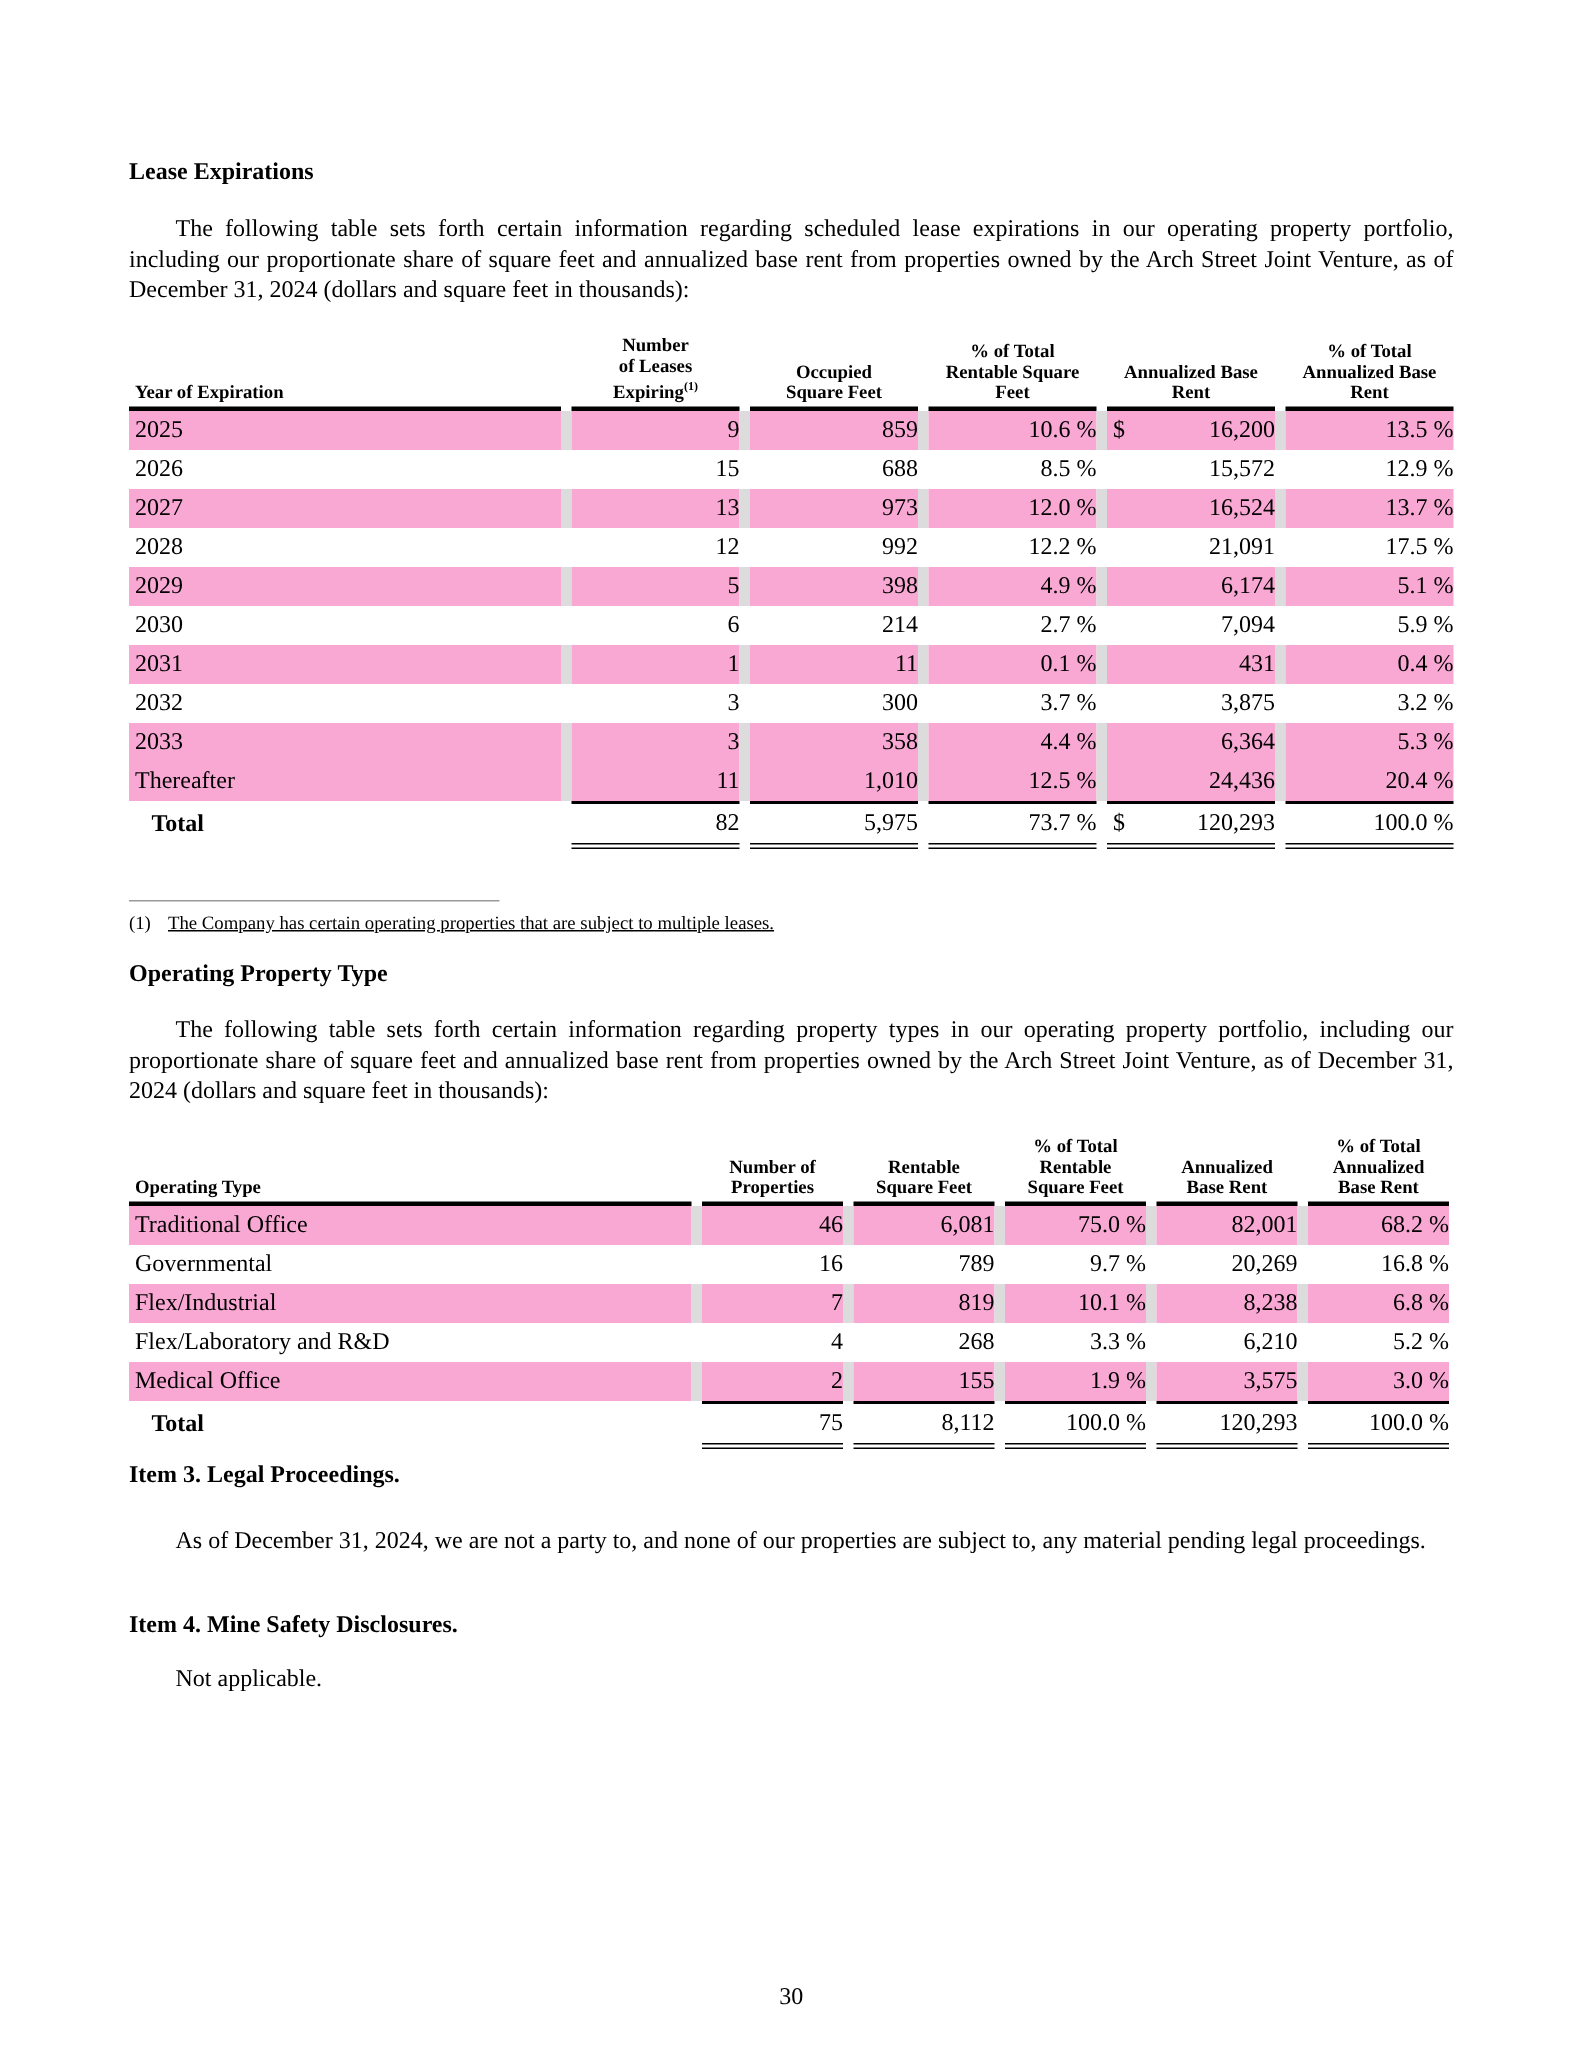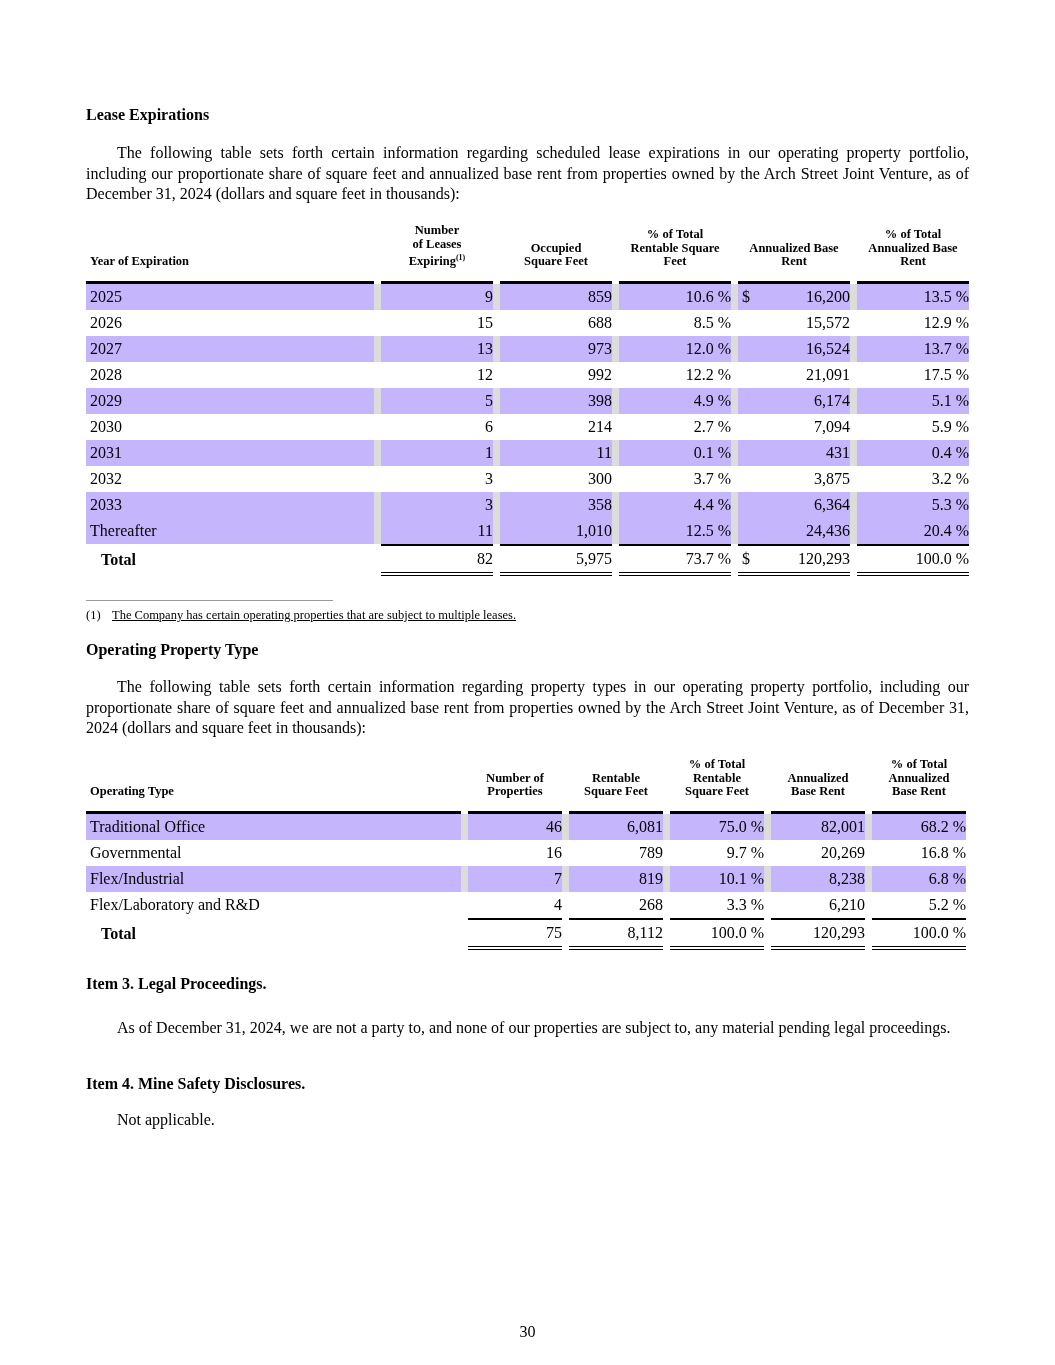--- a/index.html
+++ b/index.html
@@ -11,26 +11,26 @@
   .page { position: absolute; left: 86px; top: 0; width: 883px; }
   .h { position: absolute; left: 0; font-weight: bold; font-size: 16px; line-height: 20px; }
   .para {
     position: absolute; left: 0; width: 883px; text-align: justify;
     text-indent: 31px; font-size: 16px; line-height: 20.5px;
   }
   table.fin { position: absolute; left: 0; border-collapse: separate; border-spacing: 0; font-size: 16px; }
   table.fin td, table.fin th { padding: 0; }
   table.fin th {
     font-weight: bold; font-size: 12.5px; line-height: 13.5px; vertical-align: bottom;
-    text-align: center; padding-bottom: 12px;
+    text-align: center; padding-bottom: 2px;
   }
   table.fin th.lbl { text-align: left; padding-left: 4px; }
   .hrule { height: 3px; background: #000; }
   .gap { width: 7px; }
-  tr.band td.c, tr.band td.lb { background: #c4b5fd; }
+  tr.band td.c, tr.band td.lb { background: #f9a8d4; }
   tr.band td.gap.shade { background: #dcdcdc; }
   td.lb { text-align: left; padding-left: 4px !important; height: 26px; line-height: 26px; }
   td.c { text-align: right; height: 26px; line-height: 26px; white-space: nowrap; }
   .dollar { float: left; padding-left: 4px; }
   .sup { font-size: 8px; vertical-align: super; }
   td.tot-lbl { font-weight: bold; padding-left: 15px !important; }
   td.dbl { border-bottom: 4px double #000; }
   td.topline { border-top: 2px solid #000; }
   .fn-rule { position: absolute; left: 0; width: 247px; height: 1px; background: #999; }
   .fn { position: absolute; left: 0; font-size: 12.5px; line-height: 15px; }
@@ -389,20 +389,33 @@
           <td class="c"><span>4</span></td>
           <td class="gap"></td>
           <td class="c"><span>268</span></td>
           <td class="gap"></td>
           <td class="c"><span>3.3 %</span></td>
           <td class="gap"></td>
           <td class="c"><span>6,210</span></td>
           <td class="gap"></td>
           <td class="c"><span>5.2 %</span></td>
         </tr>
+        <tr class="band">
+          <td class="lb">Medical Office</td>
+          <td class="gap shade"></td>
+          <td class="c"><span>2</span></td>
+          <td class="gap shade"></td>
+          <td class="c"><span>155</span></td>
+          <td class="gap shade"></td>
+          <td class="c"><span>1.9 %</span></td>
+          <td class="gap shade"></td>
+          <td class="c"><span>3,575</span></td>
+          <td class="gap shade"></td>
+          <td class="c"><span>3.0 %</span></td>
+        </tr>
         <tr>
           <td class="lb tot-lbl">Total</td>
           <td class="gap"></td>
           <td class="c topline dbl"><span>75</span></td>
           <td class="gap"></td>
           <td class="c topline dbl"><span>8,112</span></td>
           <td class="gap"></td>
           <td class="c topline dbl"><span>100.0 %</span></td>
           <td class="gap"></td>
           <td class="c topline dbl"><span>120,293</span></td>

